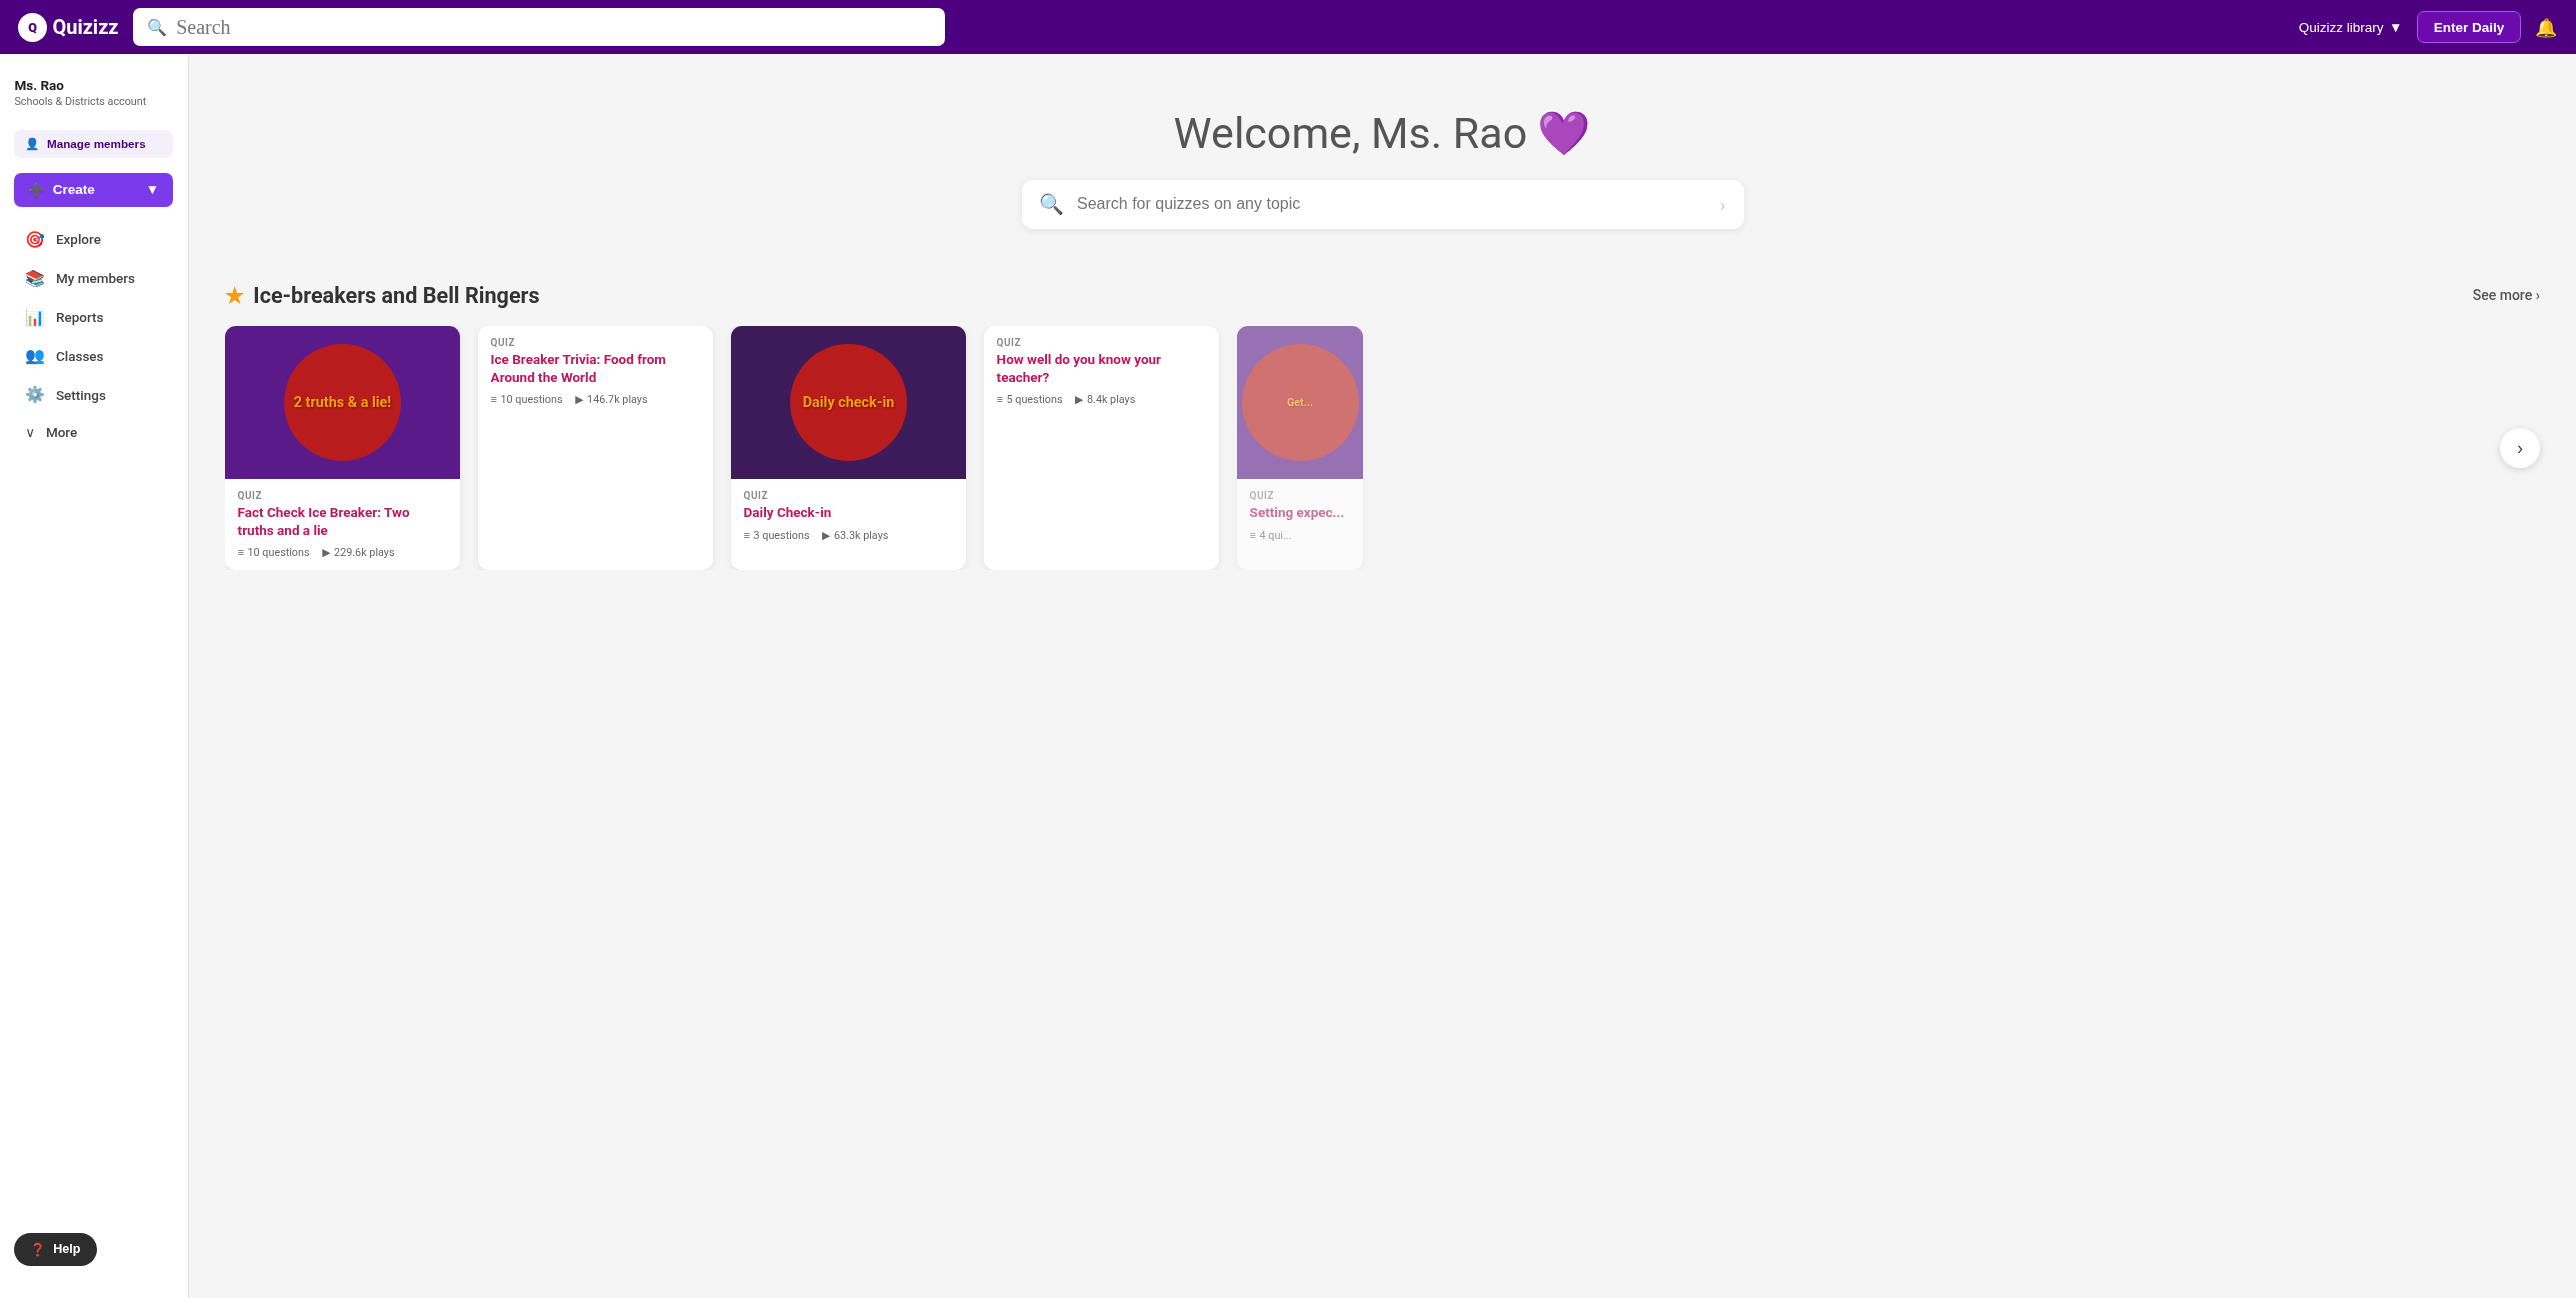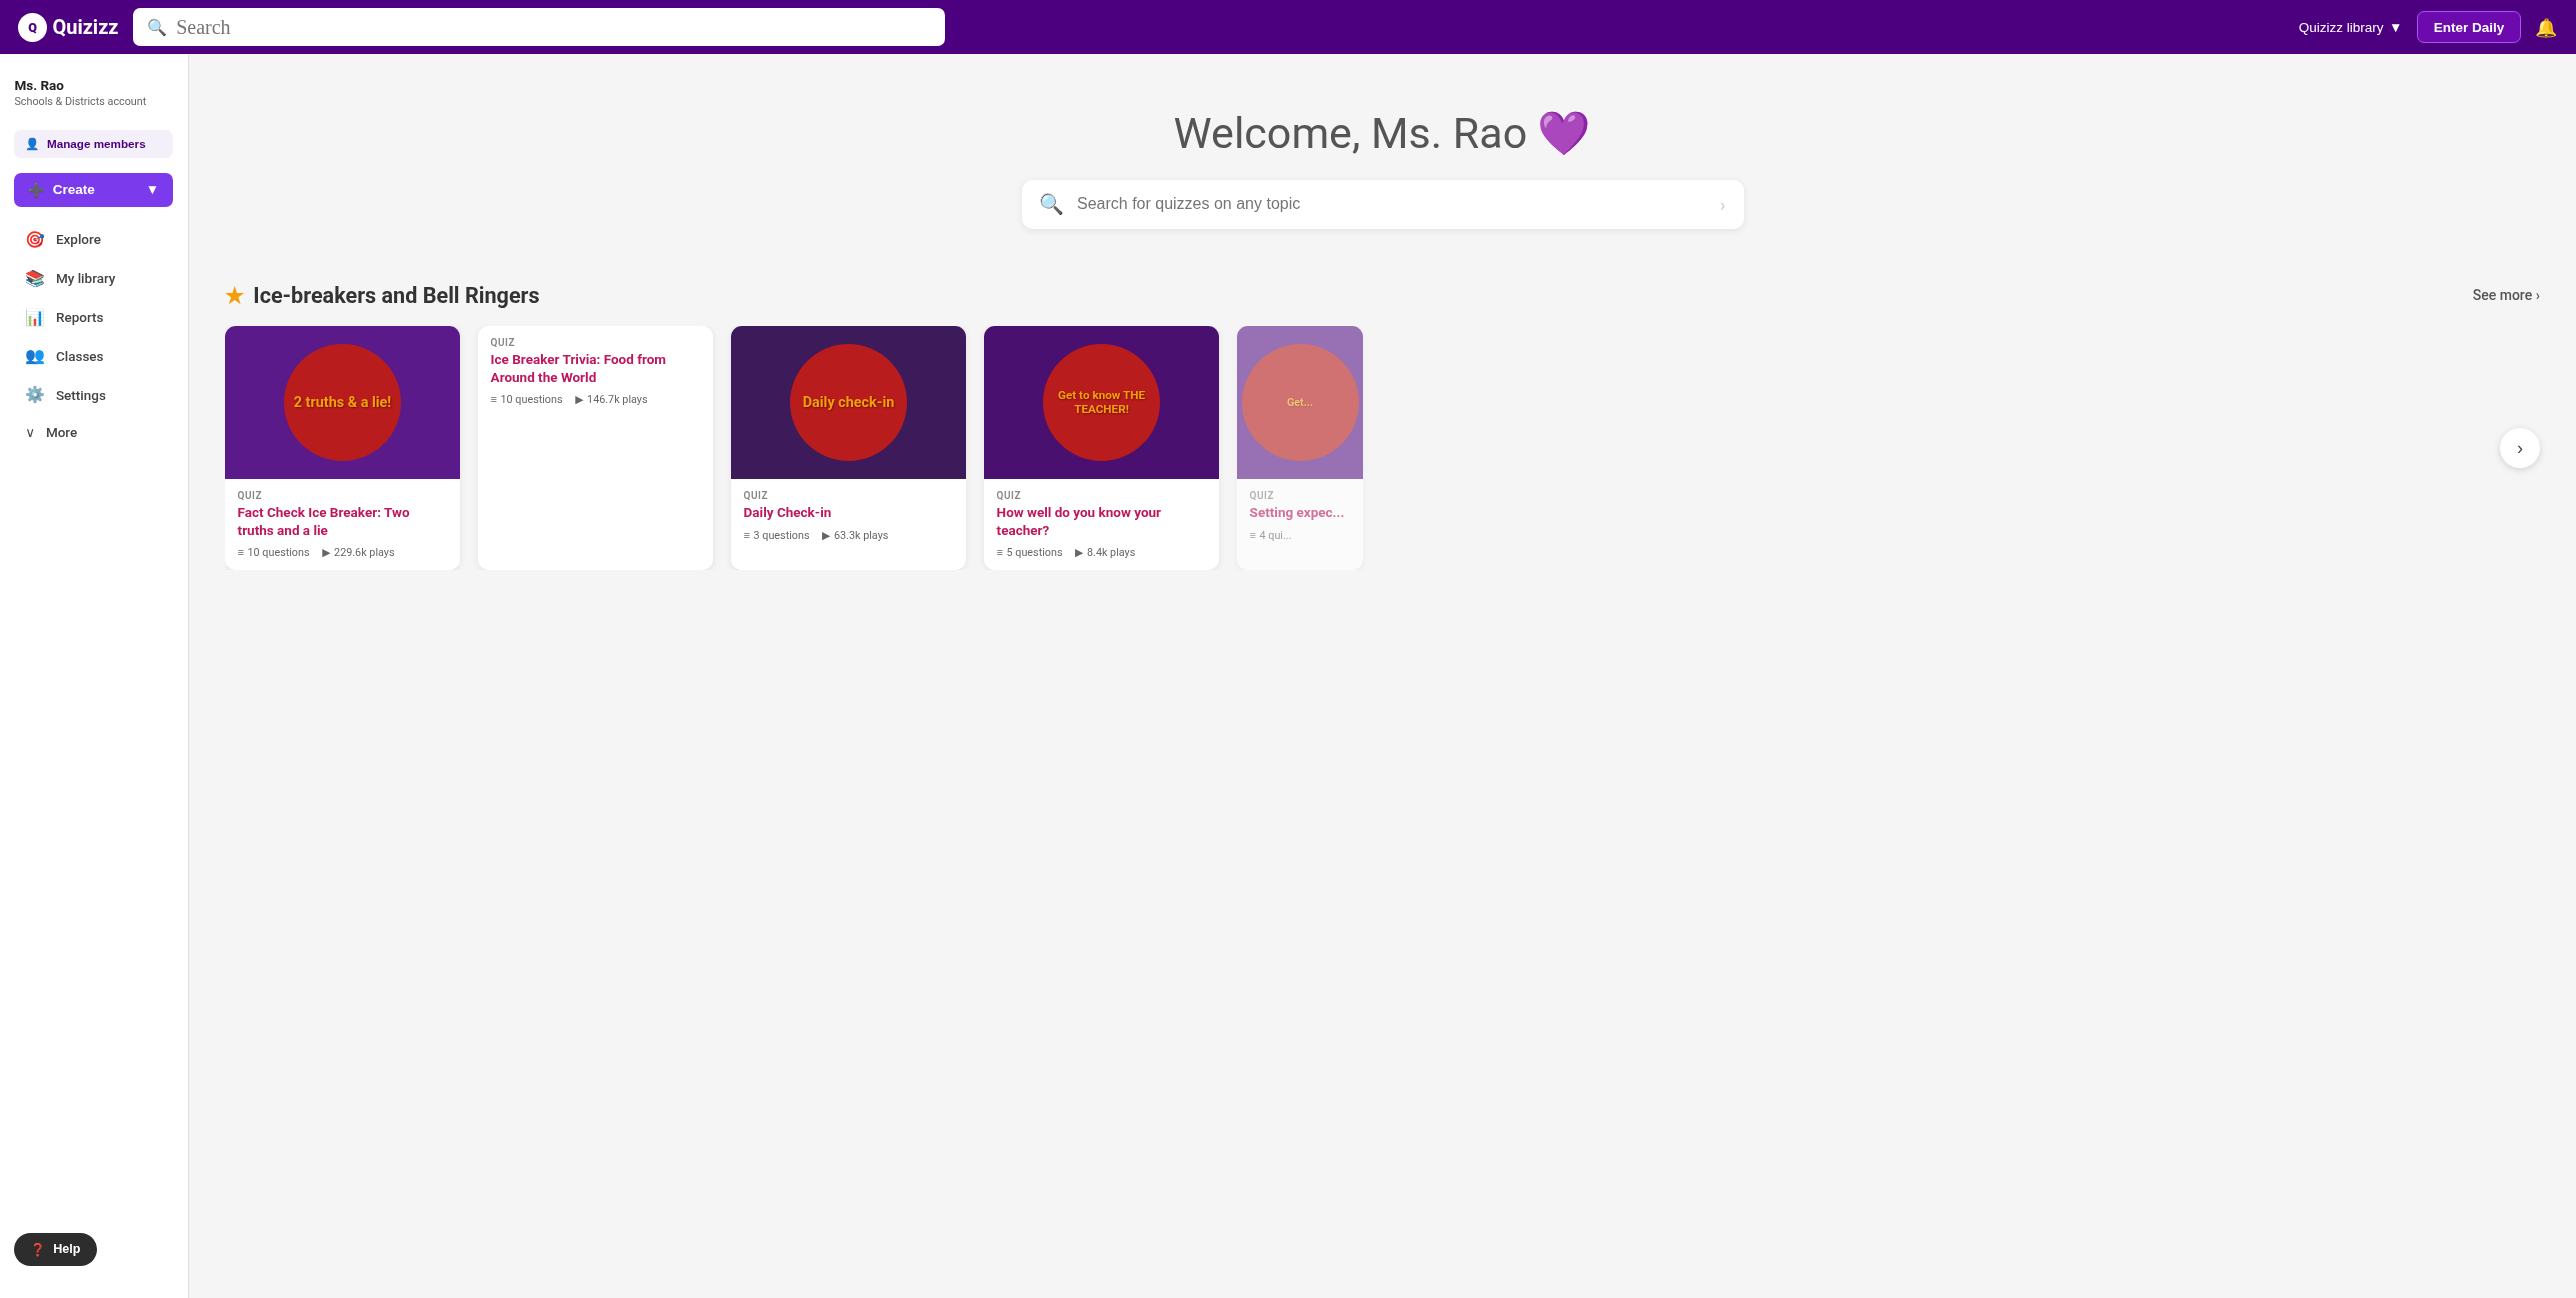--- a/index.html
+++ b/index.html
@@ -346,21 +346,21 @@
       </div>
       <span>▼</span>
     </button>
 
     <div class="nav-item">
       <span class="nav-icon">🎯</span>
       <span>Explore</span>
     </div>
     <div class="nav-item">
       <span class="nav-icon">📚</span>
-      <span>My library</span>
+      <span>My members</span>
     </div>
     <div class="nav-item">
       <span class="nav-icon">📊</span>
       <span>Reports</span>
     </div>
     <div class="nav-item">
       <span class="nav-icon">👥</span>
       <span>Classes</span>
     </div>
     <div class="nav-item">
@@ -462,25 +462,20 @@
                 </div>
                 <div class="card-meta-item">
                   <span>▶</span>
                   <span>63.3k plays</span>
                 </div>
               </div>
             </div>
           </div>
 
           <div class="quiz-card">
-            <div class="card-image" style="background:#4a1070;">
-              <div class="card-image-inner">
-                <span class="card-image-text" style="font-size:11.7px;">Get to know THE TEACHER!</span>
-              </div>
-            </div>
             <div class="card-body">
               <div class="card-type">QUIZ</div>
               <div class="card-title">How well do you know your teacher?</div>
               <div class="card-meta">
                 <div class="card-meta-item">
                   <span>≡</span>
                   <span>5 questions</span>
                 </div>
                 <div class="card-meta-item">
                   <span>▶</span>

